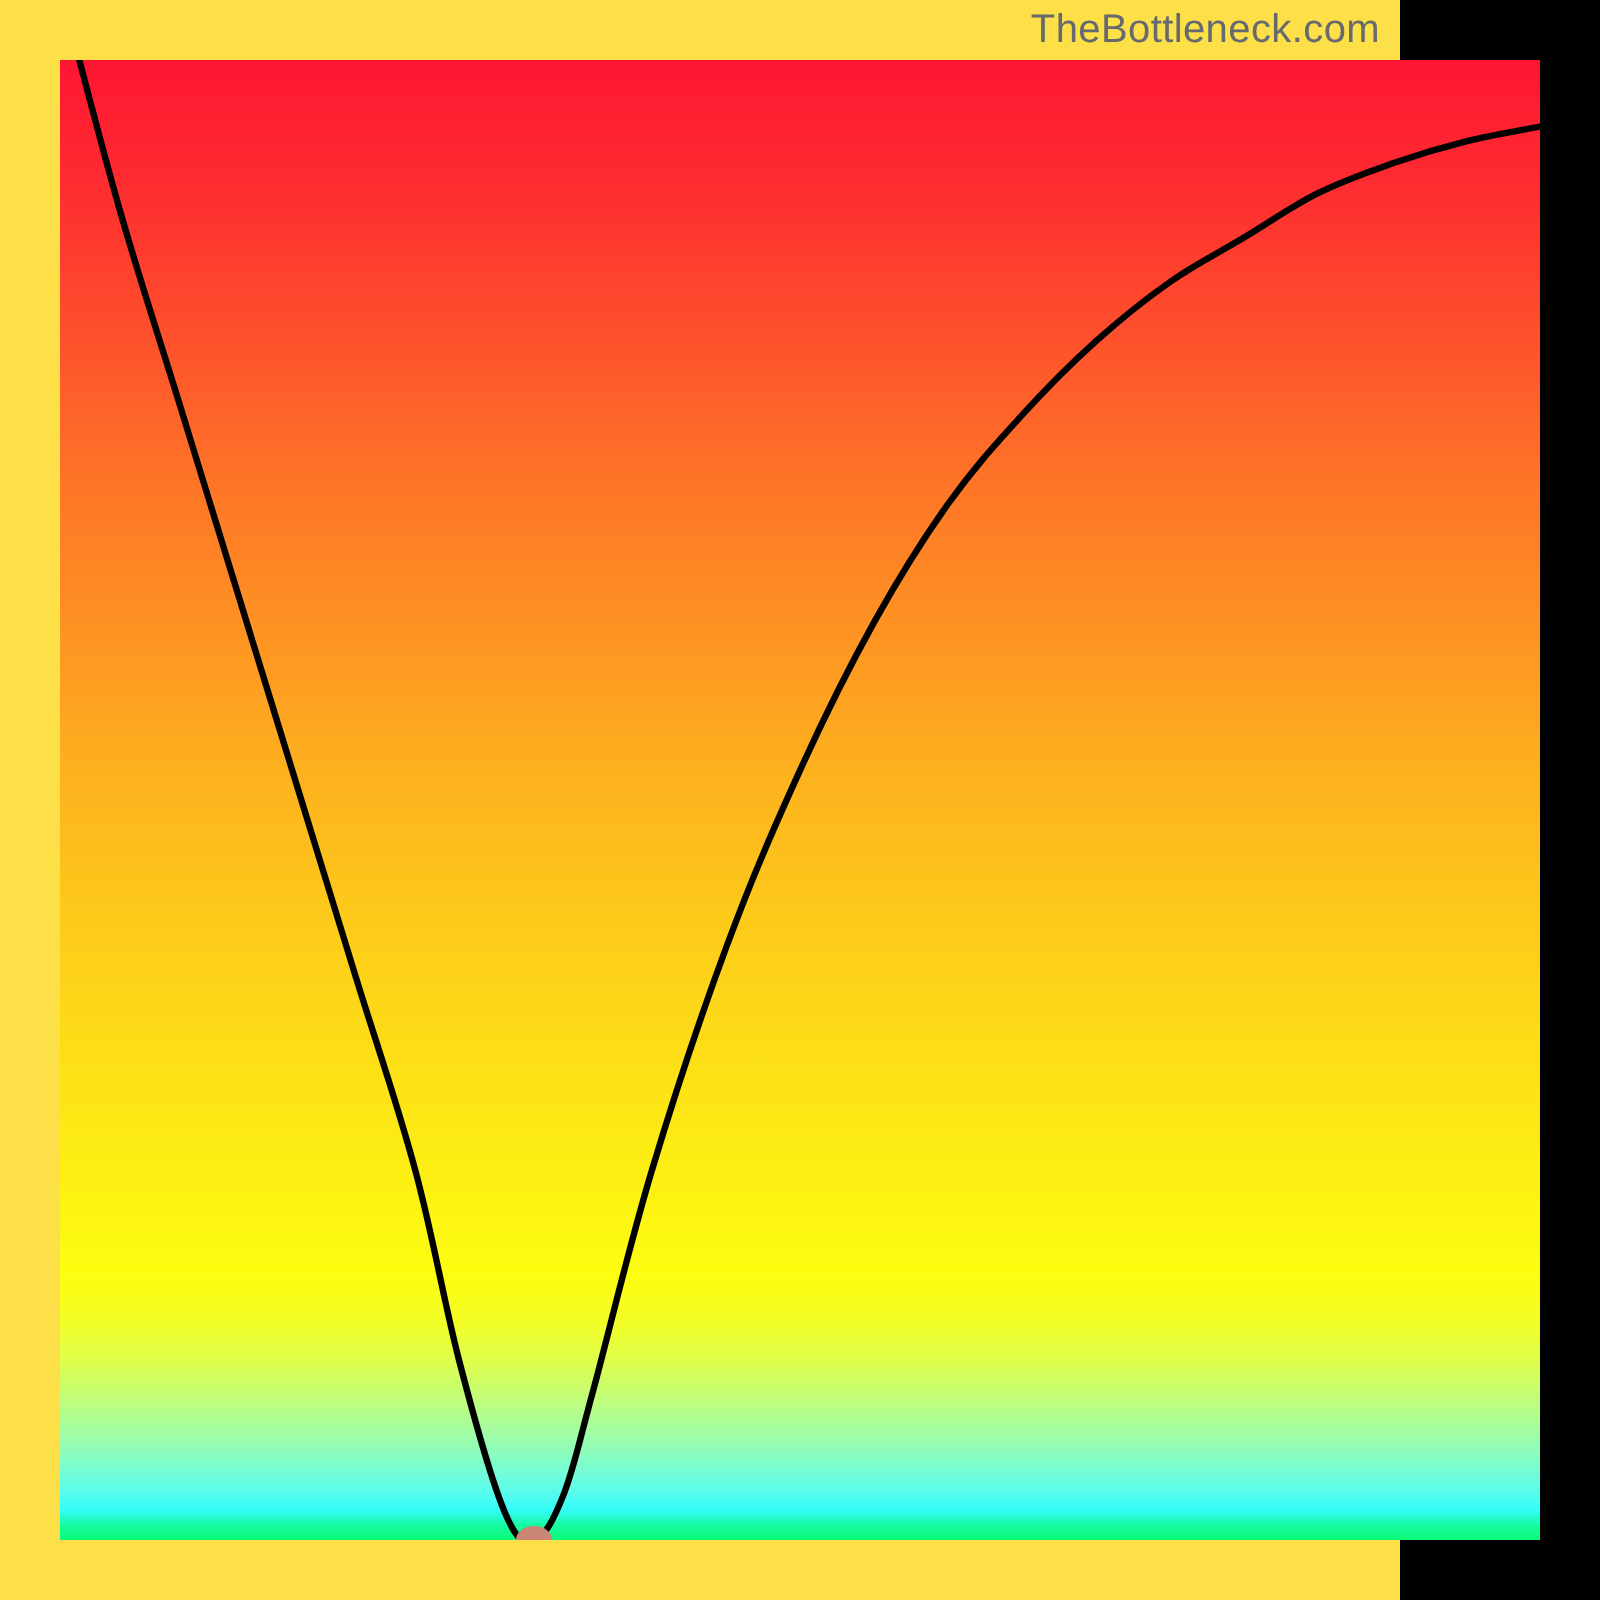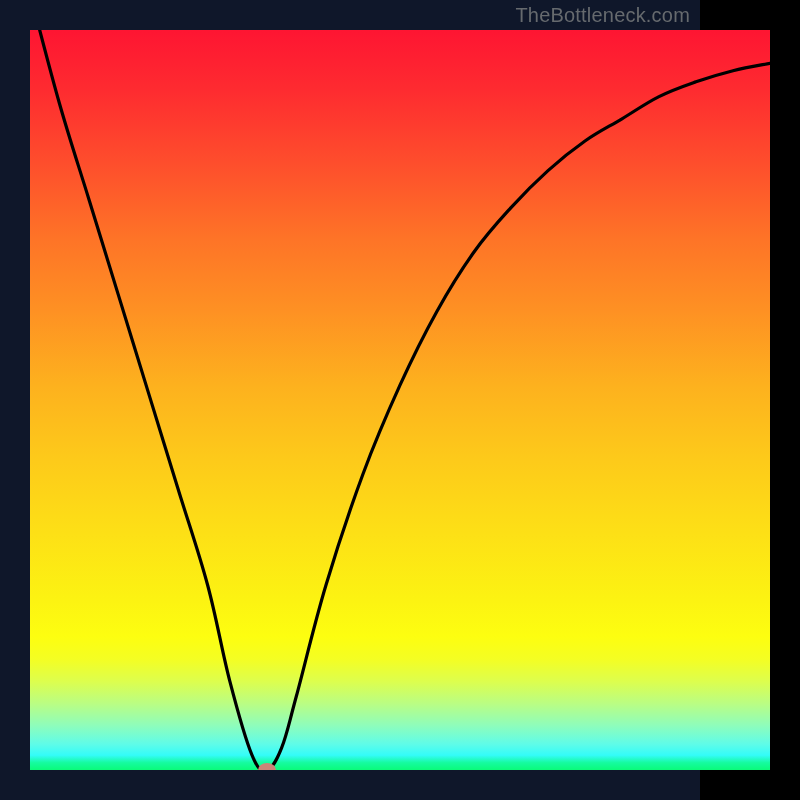--- a/index.html
+++ b/index.html
@@ -8,21 +8,21 @@
     width: 800px;
     height: 800px;
     background: #000;
     overflow: hidden;
     font-family: Arial, Helvetica, sans-serif;
   }
   .stage {
     position: relative;
     width: 700px;
     height: 800px;
-    background: #0f172a;
+    background: #fde047;
   }
   .watermark {
     position: absolute;
     top: 4px;
     right: 10px;
     color: #666a6e;
     font-size: 20px;
     font-weight: 500;
     letter-spacing: 0.2px;
     z-index: 5;

